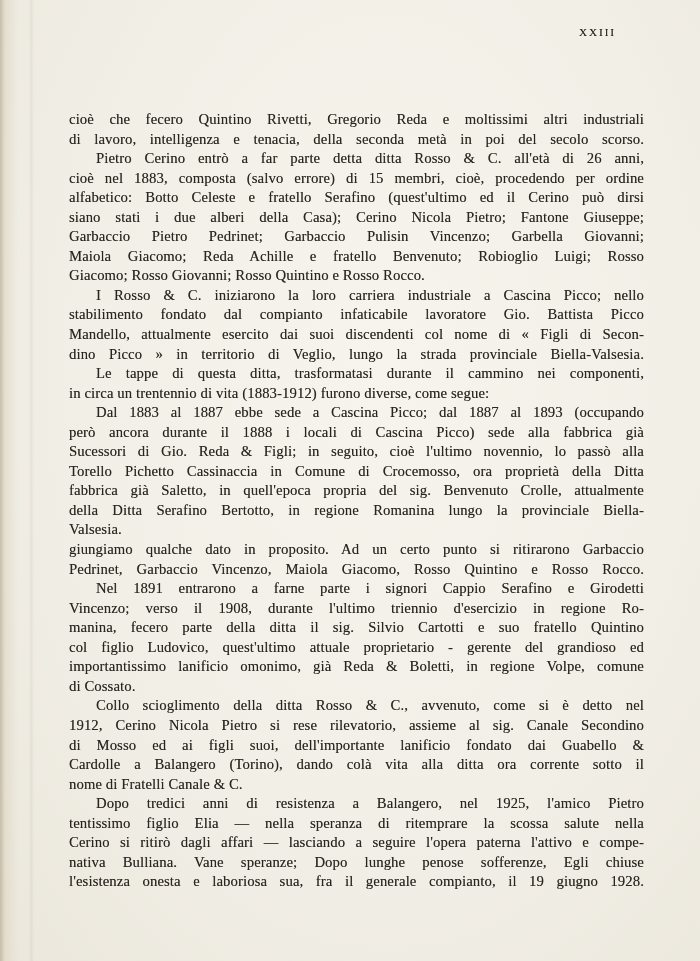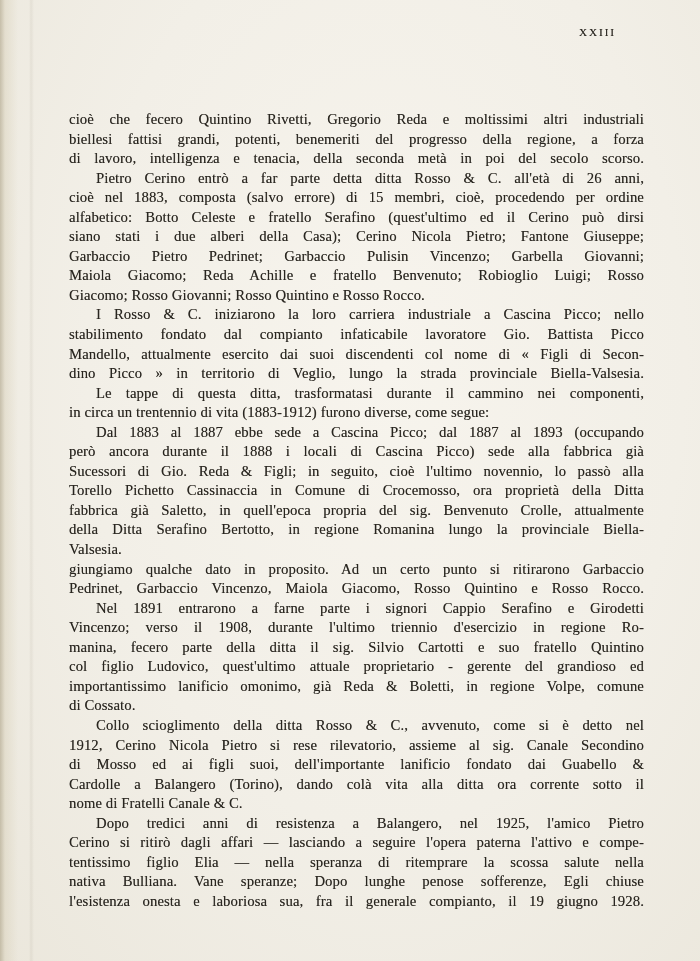--- a/index.html
+++ b/index.html
@@ -51,21 +51,20 @@
   .it { }
 </style>
 </head>
 <body>
 
 <div class="scan">
   <div class="page-number">XXIII</div>
   <div class="text-block">
       <div class="paragraph">
         <div class="line"><span>cioè che fecero Quintino Rivetti, Gregorio Reda e moltissimi altri industriali</span></div>
-        <div class="line"><span>biellesi fattisi grandi, potenti, benemeriti del progresso della regione, a forza</span></div>
         <div class="line"><span>di lavoro, intelligenza e tenacia, della seconda metà in poi del secolo scorso.</span></div>
       </div>
       <div class="paragraph">
         <div class="line indent"><span>Pietro Cerino entrò a far parte detta ditta Rosso &amp; C. all'età di 26 anni,</span></div>
         <div class="line"><span>cioè nel 1883, composta (salvo errore) di 15 membri, cioè, procedendo per ordine</span></div>
         <div class="line"><span>alfabetico: Botto Celeste e fratello Serafino (quest'ultimo ed il Cerino può dirsi</span></div>
         <div class="line"><span>siano stati i due alberi della Casa); Cerino </span><span class="it">Nicola</span><span> Pietro; Fantone Giuseppe;</span></div>
         <div class="line"><span>Garbaccio Pietro </span><span class="it">Pedrinet</span><span>; Garbaccio </span><span class="it">Pulisin</span><span> Vincenzo; Garbella Giovanni;</span></div>
         <div class="line"><span>Maiola Giacomo; Reda Achille e fratello Benvenuto; Robioglio Luigi; Rosso</span></div>
         <div class="line no-just"><span>Giacomo; Rosso Giovanni; Rosso Quintino e Rosso Rocco.</span></div>
@@ -103,19 +102,19 @@
       </div>
       <div class="paragraph">
         <div class="line indent"><span>Collo scioglimento della ditta Rosso &amp; C., avvenuto, come si è detto nel</span></div>
         <div class="line"><span>1912, Cerino </span><span class="it">Nicola</span><span> Pietro si rese rilevatorio, assieme al sig. Canale Secondino</span></div>
         <div class="line"><span>di Mosso ed ai figli suoi, dell'importante lanificio fondato dai Guabello &amp;</span></div>
         <div class="line"><span>Cardolle a Balangero (Torino), dando colà vita alla ditta ora corrente sotto il</span></div>
         <div class="line no-just"><span>nome di Fratelli Canale &amp; C.</span></div>
       </div>
       <div class="paragraph">
         <div class="line indent"><span>Dopo tredici anni di resistenza a Balangero, nel 1925, l'amico Pietro</span></div>
+        <div class="line"><span>tentissimo figlio Elia — nella speranza di ritemprare la scossa salute nella</span></div>
         <div class="line"><span>Cerino si ritirò dagli affari — lasciando a seguire l'opera paterna l'attivo e compe-</span></div>
-        <div class="line"><span>tentissimo figlio Elia — nella speranza di ritemprare la scossa salute nella</span></div>
         <div class="line"><span>nativa Bulliana. Vane speranze; Dopo lunghe penose sofferenze, Egli chiuse</span></div>
         <div class="line"><span>l'esistenza onesta e laboriosa sua, fra il generale compianto, il 19 giugno 1928.</span></div>
       </div>
     </div>
 </div>
 
 </body></html>

